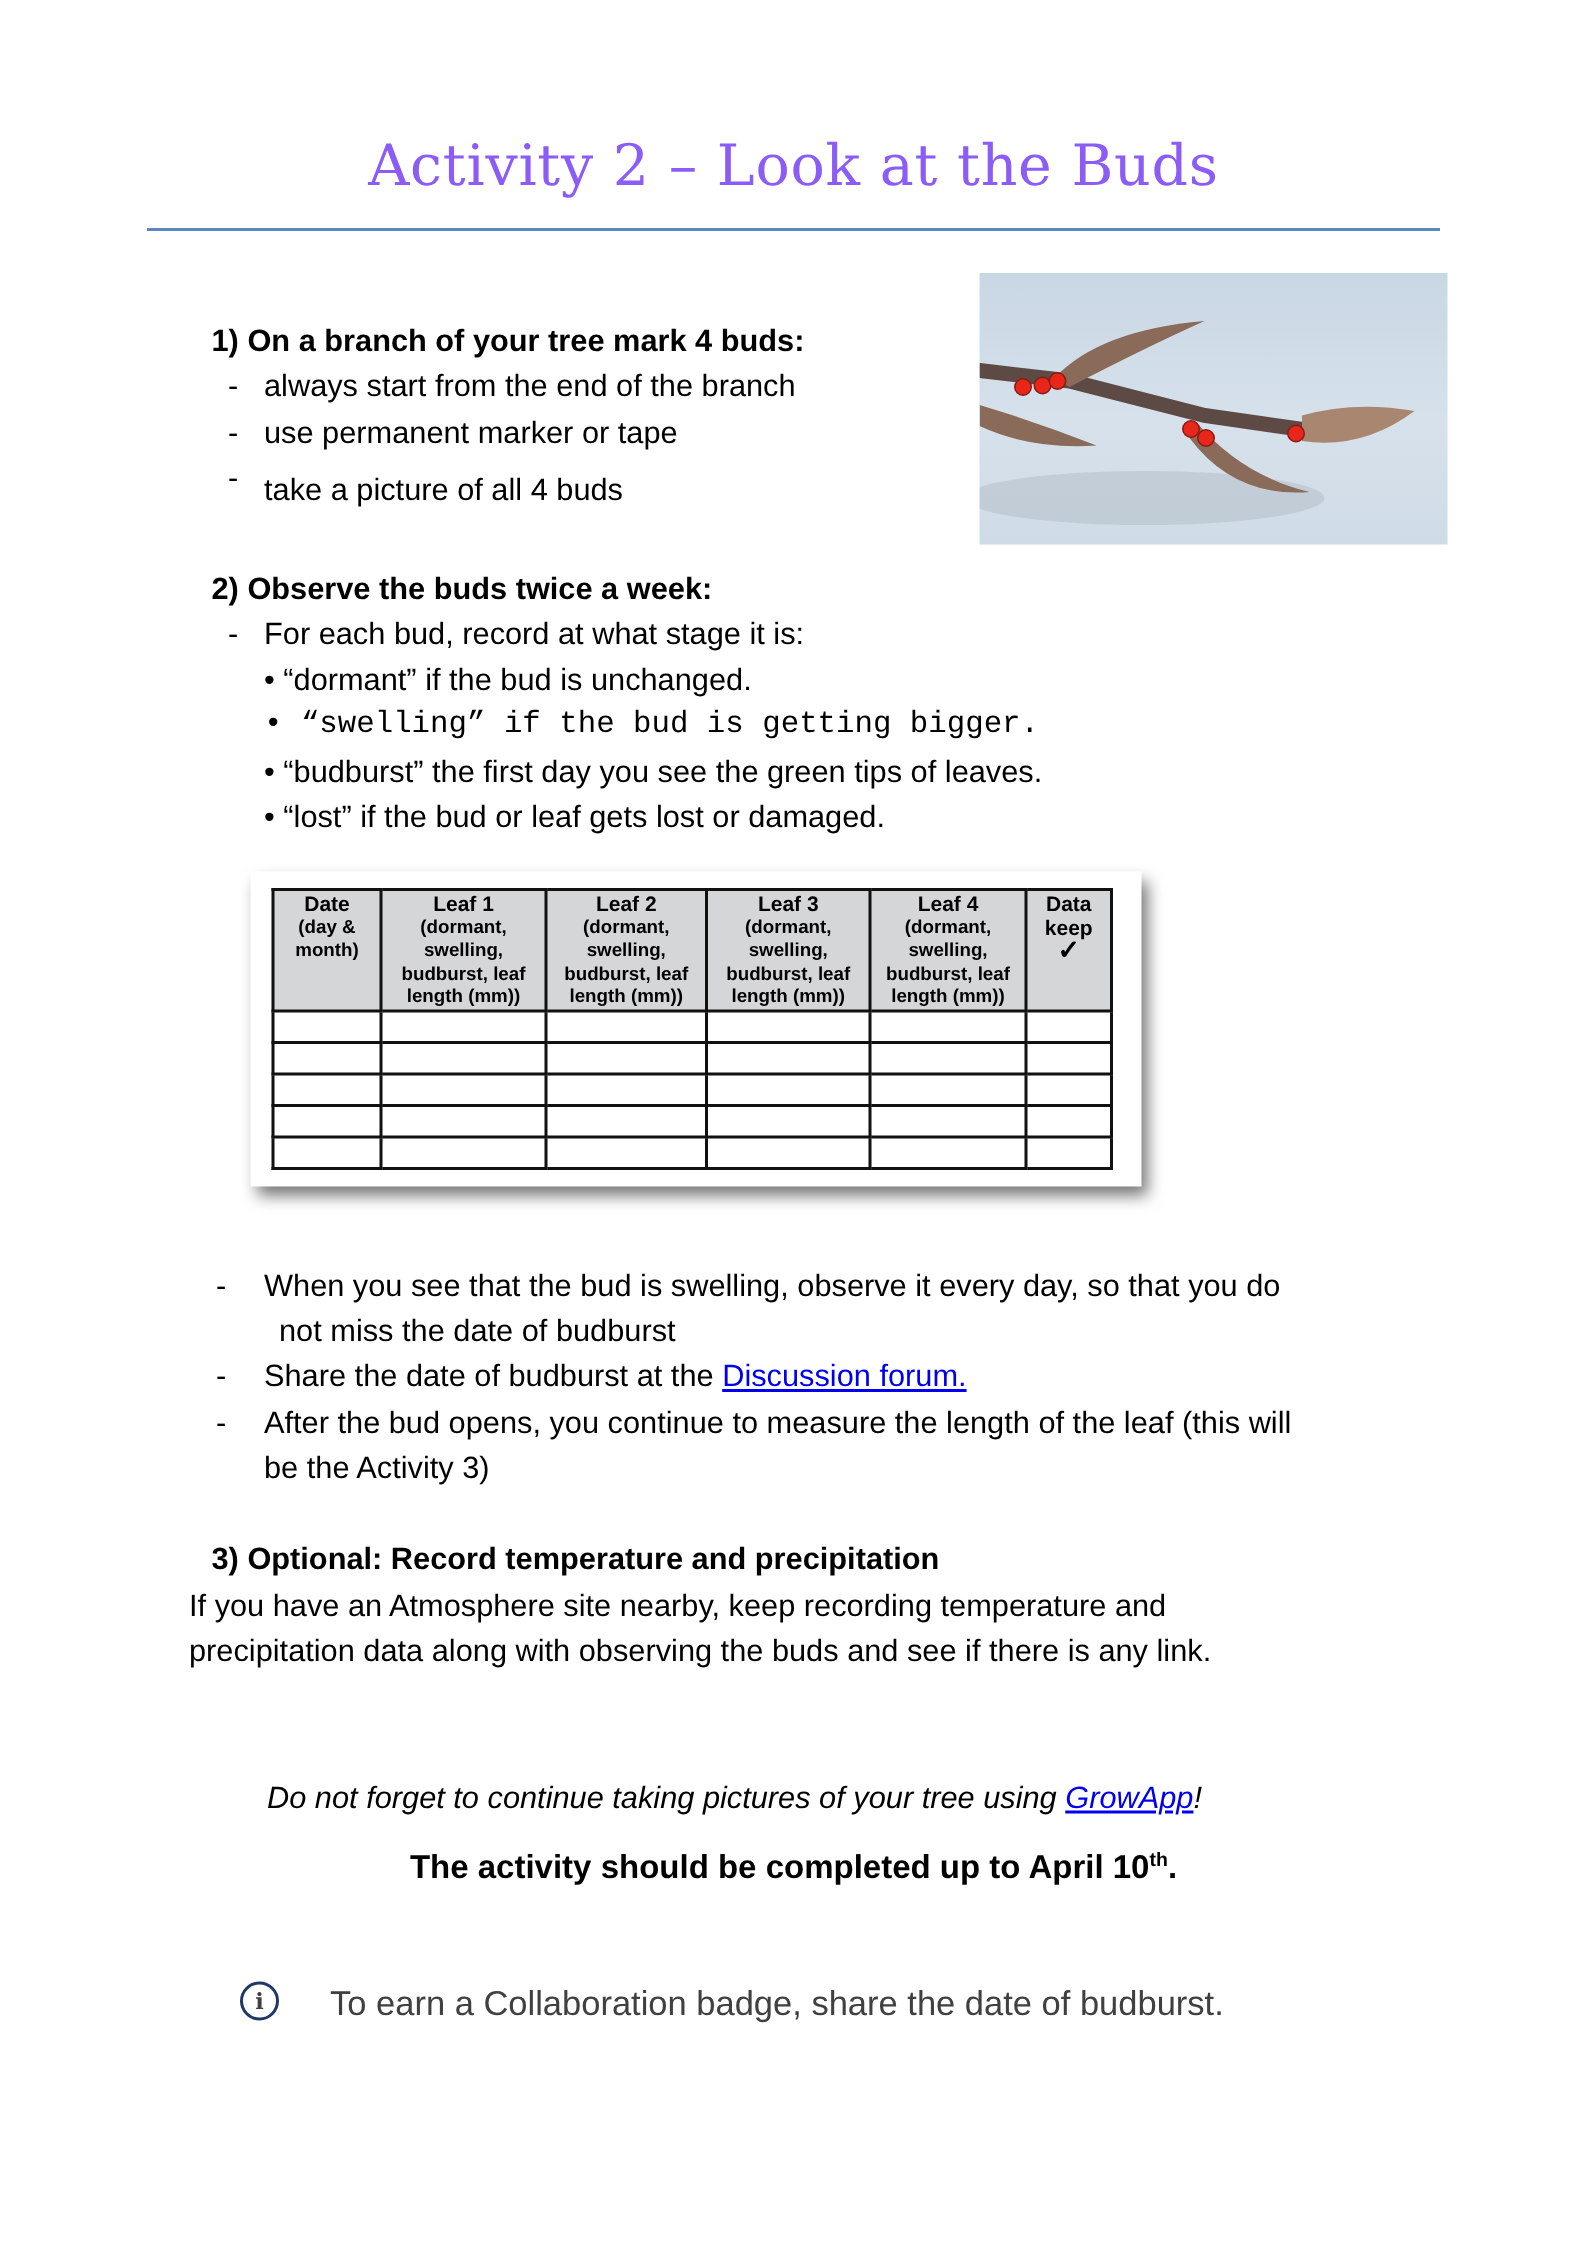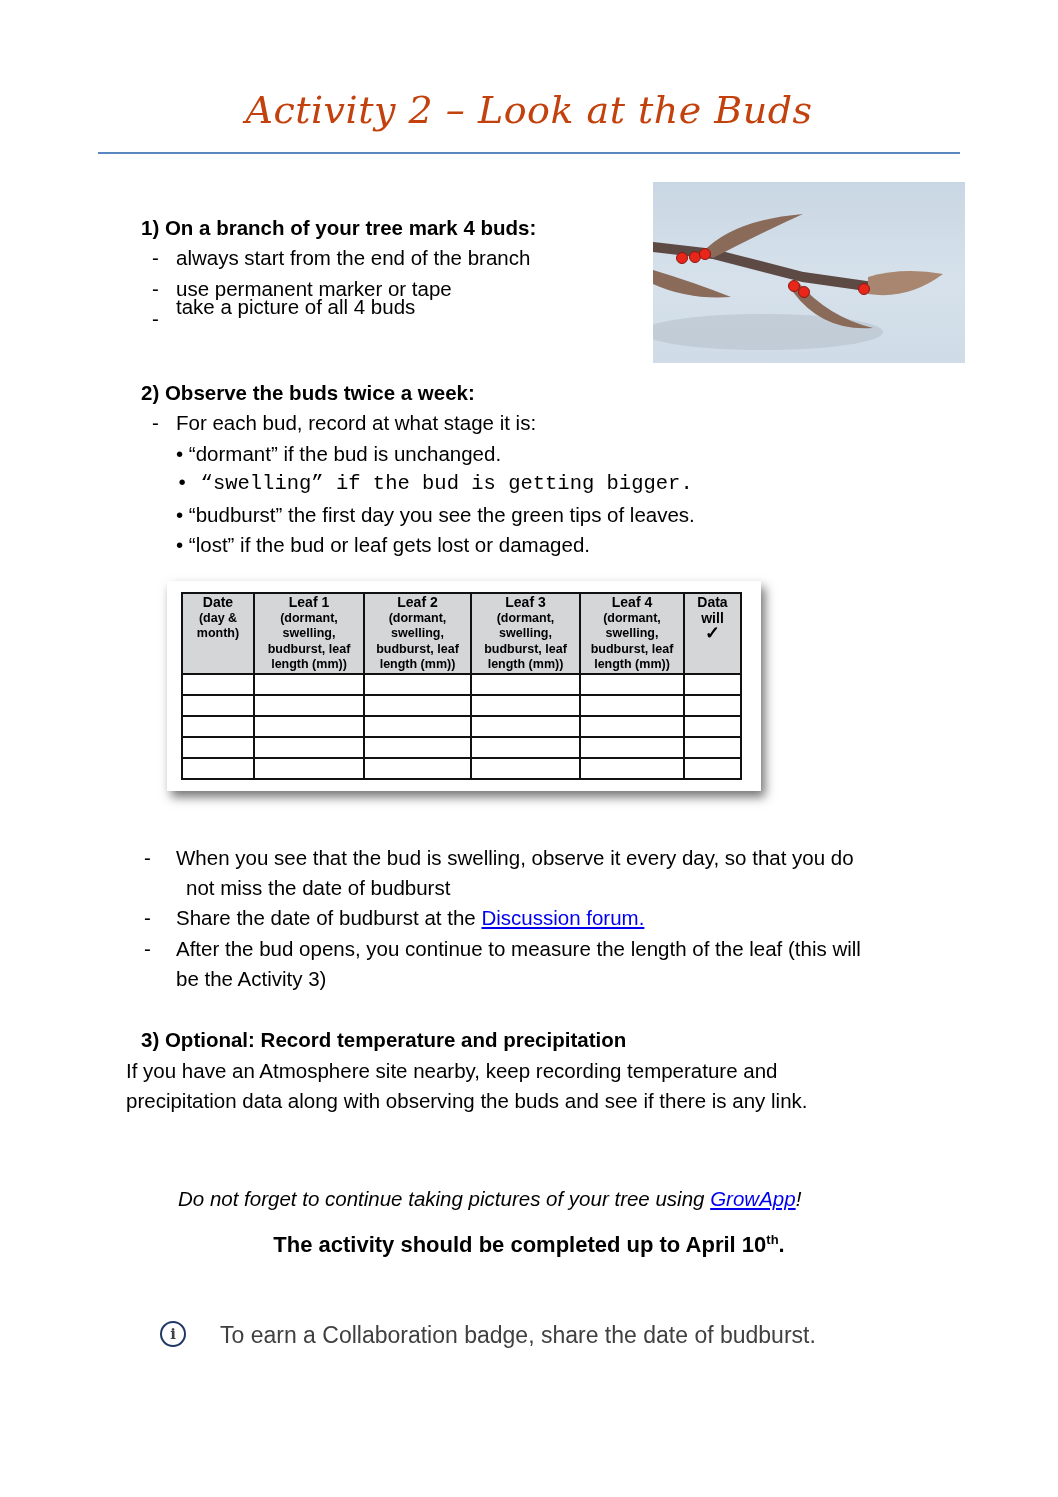--- a/index.html
+++ b/index.html
@@ -1,20 +1,20 @@
 <!DOCTYPE html>
 <html><head>
   <meta charset="utf-8">
   <style>
     html, body { margin: 0; padding: 0; background: #ffffff; }
     body { width: 1058px; height: 1497px; position: relative; overflow: hidden;
            font-family: "Liberation Sans", sans-serif; color: #000; }
     .title { position: absolute; left: 0; width: 1058px; top: 88px; text-align: center;
-             font-family: "DejaVu Serif", serif; font-style: italic; font-size: 38px;
-             color: #c2410c; letter-spacing: 0.5px; }
+             font-family: "DejaVu Serif", serif; font-size: 38px;
+             color: #8b5cf6; letter-spacing: 0.5px; }
     .title-rule { position: absolute; left: 98px; width: 862px; top: 152px; height: 2px; background: #5b87c0; }
 
     .txt { position: absolute; font-size: 20.5px; line-height: 30.5px; white-space: nowrap; }
     .bold { font-weight: bold; margin-left: 40px; }
     .dash { position: absolute; font-size: 20.5px; line-height: 30.5px; }
 
     .photo { position: absolute; left: 653px; top: 182px; width: 312px; height: 181px; overflow: hidden;
              background: linear-gradient(180deg, #c9d7e4 0%, #d6e1eb 55%, #cfdbe6 100%); }
 
     .table-shot { position: absolute; left: 167px; top: 581px; width: 594px; height: 210px; background: #fff;
@@ -40,21 +40,21 @@
 
 <div class="title">Activity 2 – Look at the Buds</div>
 <div class="title-rule"></div>
 
 <div class="txt bold" style="left:101px; top:213px;">1) On a branch of your tree mark 4 buds:</div>
 <div class="dash" style="left:152px; top:243px;">-</div>
 <div class="txt" style="left:176px; top:243px;">always start from the end of the branch</div>
 <div class="dash" style="left:152px; top:274px;">-</div>
 <div class="txt" style="left:176px; top:274px;">use permanent marker or tape</div>
 <div class="dash" style="left:152px; top:304px;">-</div>
-<div class="txt" style="left:176px; top:292px;">take a picture of all 4 buds</div>
+<div class="txt" style="left:176px; top:312px;">take a picture of all 4 buds</div>
 
 <div class="photo" title="Branch with buds marked by red dots">
   <svg width="312" height="181" viewBox="0 0 312 181">
     <ellipse cx="110" cy="150" rx="120" ry="18" fill="#b7c1cb" opacity="0.6"></ellipse>
     <path d="M0 65 L60 72 L150 95 L220 105 L250 104" stroke="#5e4a45" stroke-width="10" fill="none" stroke-linecap="round"></path>
     <path d="M50 70 Q80 38 150 32 Q110 50 60 76 Z" fill="#8a6a58"></path>
     <path d="M0 88 Q40 100 78 115 Q35 118 0 102 Z" fill="#8a6a58"></path>
     <path d="M145 100 Q175 135 220 146 Q170 150 140 110 Z" fill="#8a6a58"></path>
     <path d="M215 95 Q250 85 290 92 Q255 118 215 112 Z" fill="#a8866f"></path>
     <circle cx="29" cy="76" r="5.5" fill="#e8261a" stroke="#8b1a12"></circle>
@@ -84,21 +84,21 @@
         <col style="width:104px">
         <col style="width:57px">
     </colgroup>
     <tbody>
     <tr class="head-row">
       <th><span class="main">Date</span><span>(day &amp; month)</span></th>
       <th><span class="main">Leaf 1</span><span>(dormant, swelling, budburst, leaf length (mm))</span></th>
       <th><span class="main">Leaf 2</span><span>(dormant, swelling, budburst, leaf length (mm))</span></th>
       <th><span class="main">Leaf 3</span><span>(dormant, swelling, budburst, leaf length (mm))</span></th>
       <th><span class="main">Leaf 4</span><span>(dormant, swelling, budburst, leaf length (mm))</span></th>
-      <th><span class="main">Data will</span><span style="font-size:18px">✓</span></th>
+      <th><span class="main">Data keep</span><span style="font-size:18px">✓</span></th>
     </tr>
     </tbody>
       <tbody id="empty-rows">
         <tr>
           <td></td>
           <td></td>
           <td></td>
           <td></td>
           <td></td>
           <td></td>

